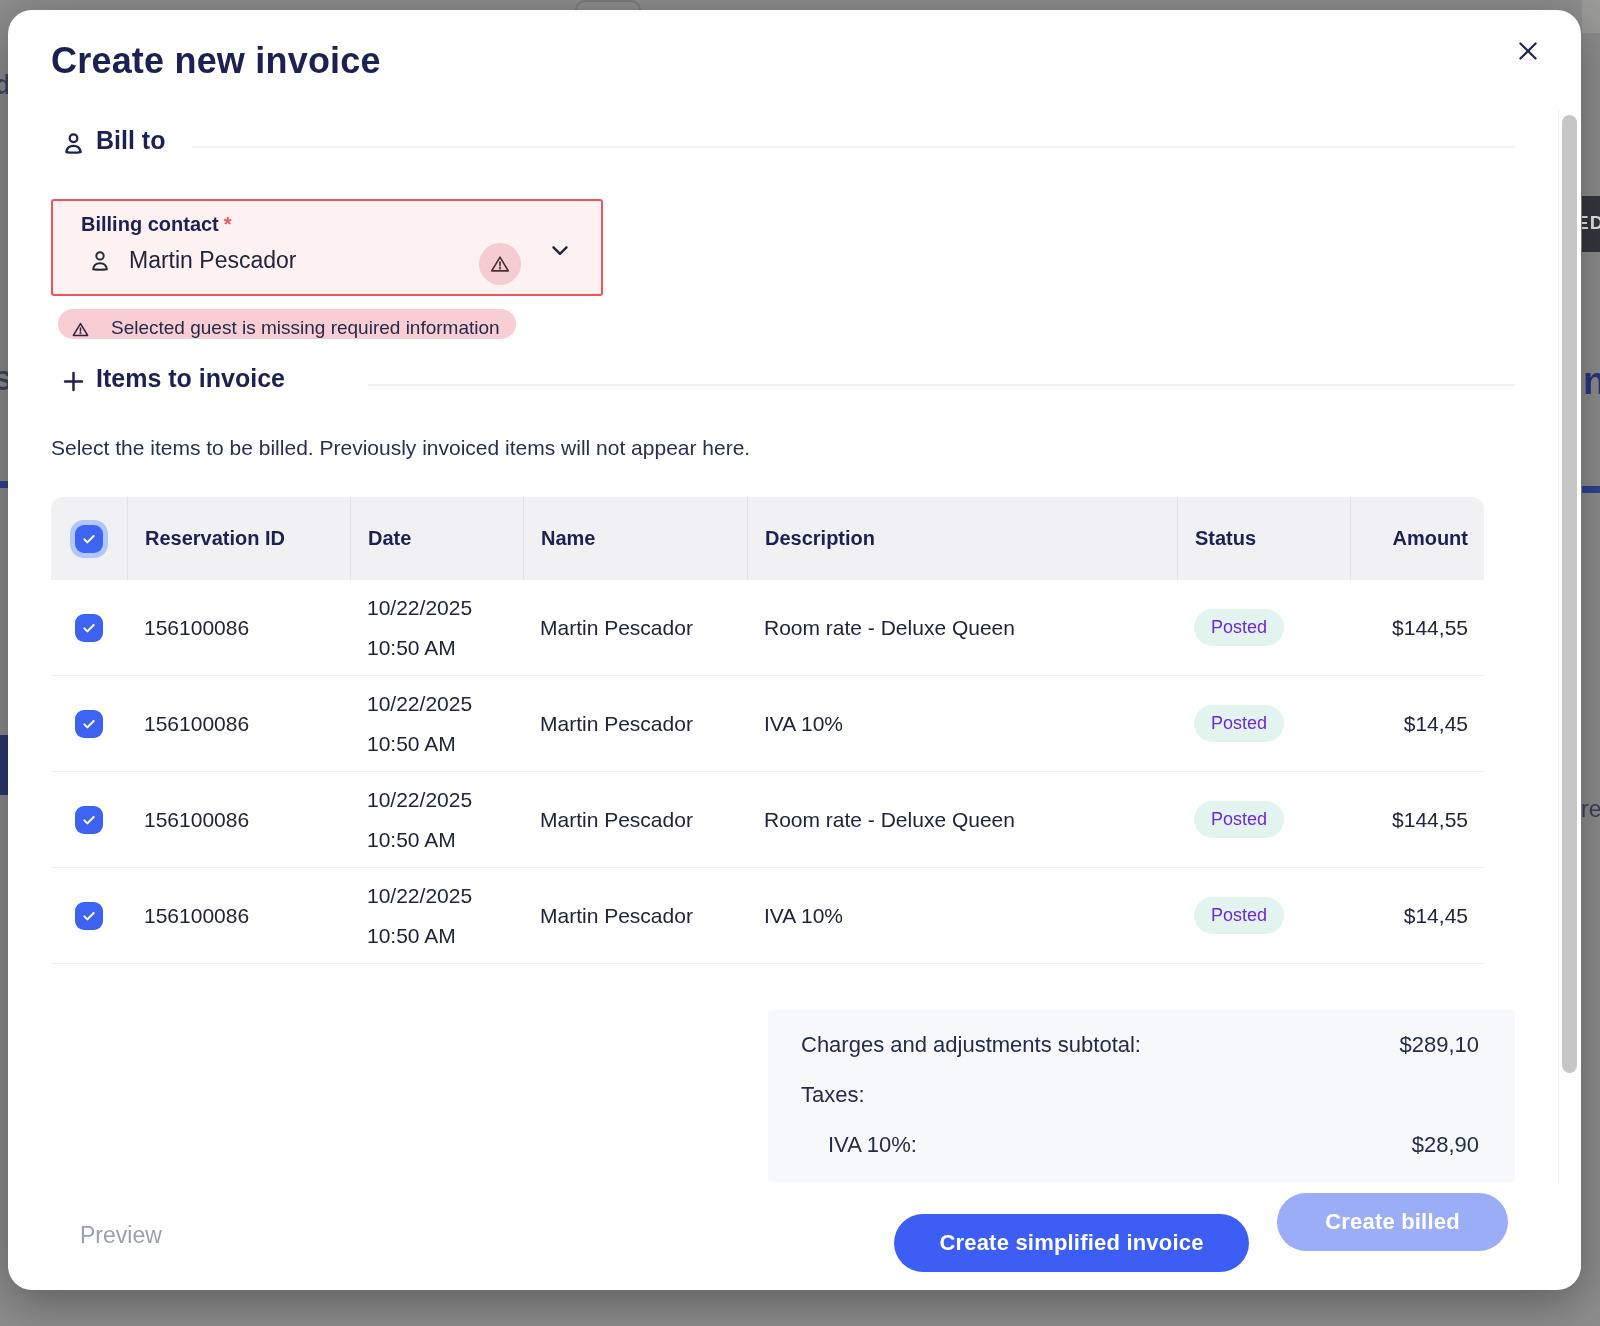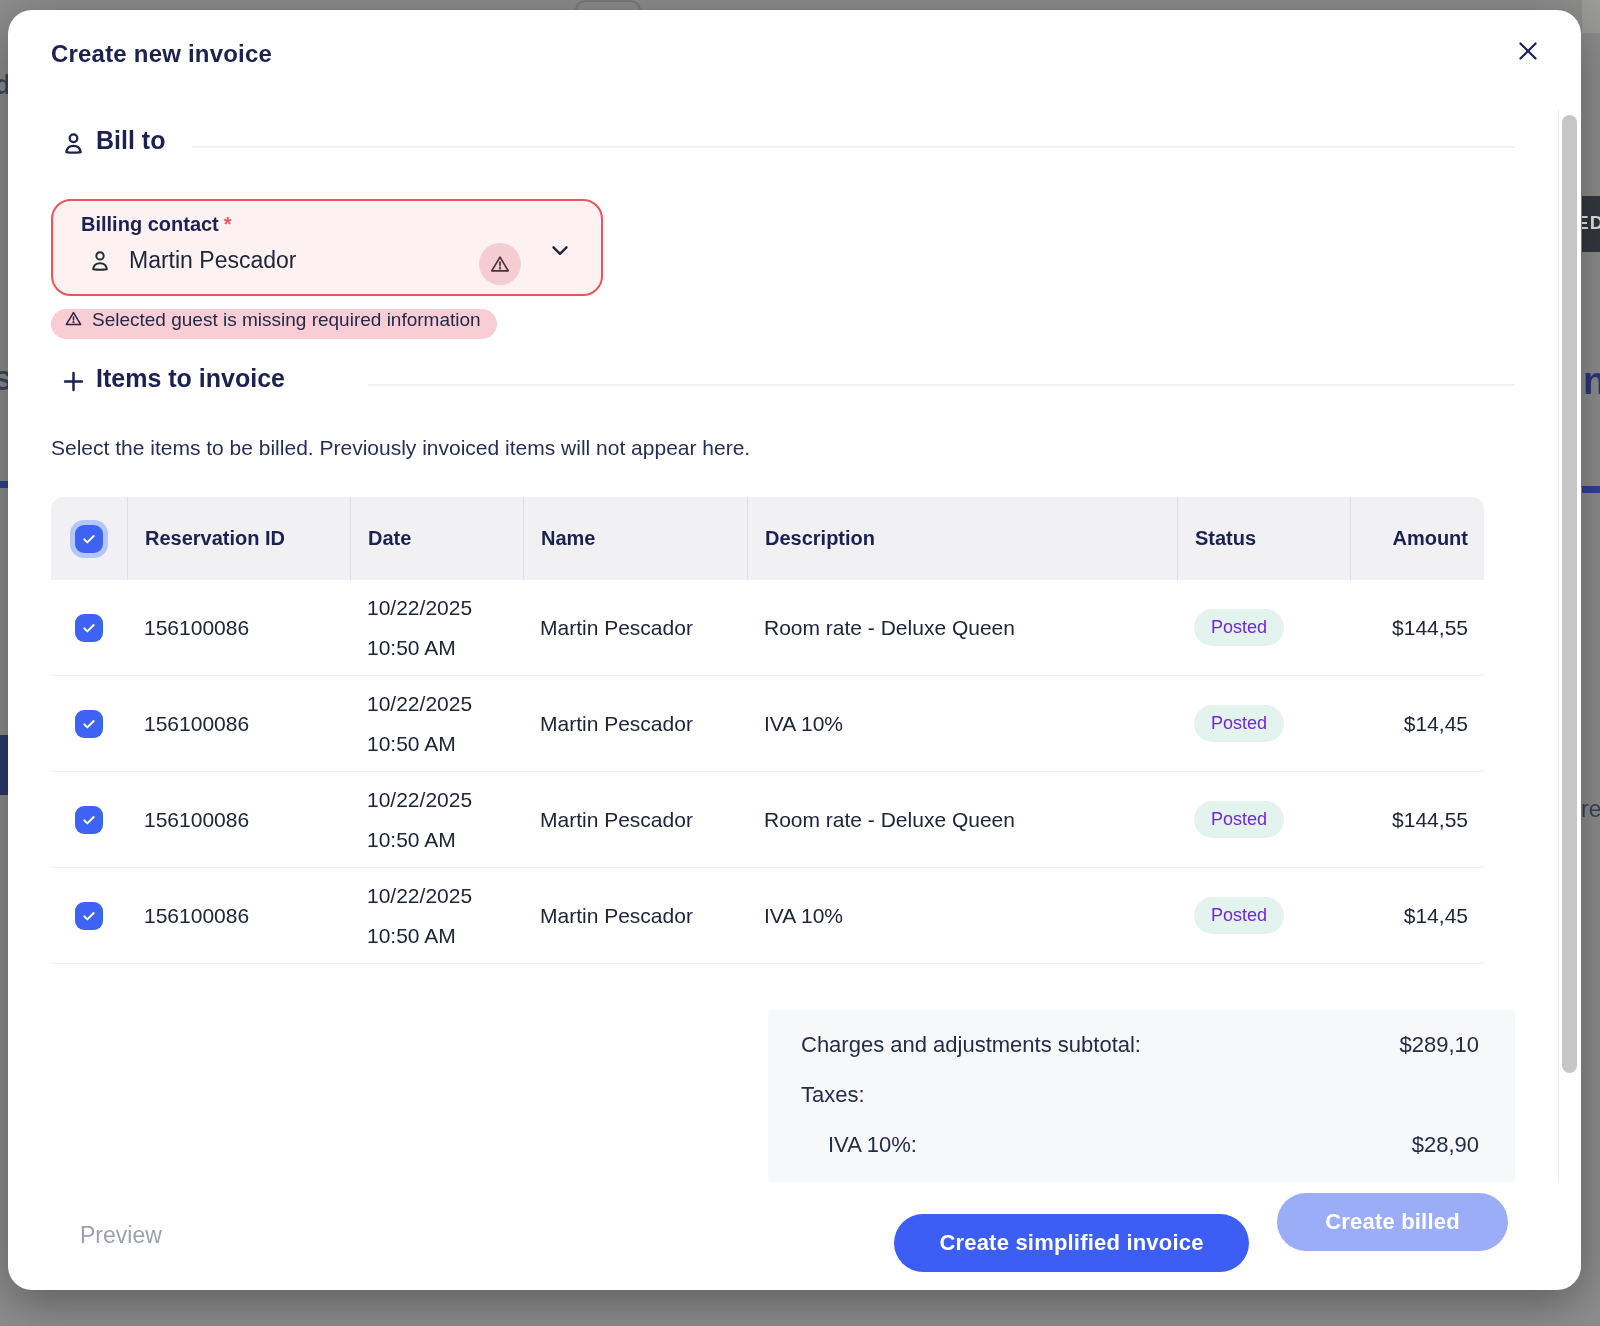--- a/index.html
+++ b/index.html
@@ -24,48 +24,48 @@
   .frag-right-n{left:1583px;top:360px;font-size:38px;font-weight:800;color:#2a3580;}
   .frag-right-blueline{left:1582px;top:486px;width:18px;height:7px;background:#2e4391;}
   .frag-right-re{left:1581px;top:796px;font-size:23px;font-weight:400;color:#3a415c;}
 
   
   .modal{
     position:absolute;left:8px;top:10px;width:1573px;height:1280px;
     background:#fff;border-radius:24px;z-index:2;
     box-shadow:0 12px 48px rgba(0,0,0,.35);
   }
-  .dlg-title{left:43px;top:30px;font-size:24px;font-weight:700;color:var(--navy,#1b2150);letter-spacing:.2px;}
+  .dlg-title{left:43px;top:30px;font-size:36px;font-weight:700;color:var(--navy,#1b2150);letter-spacing:.2px;}
   .close-btn{right:38px;top:26px;width:30px;height:30px;cursor:pointer;display:flex;align-items:center;justify-content:center;}
 
   
   .sec-icon{left:52px;top:120px;width:27px;height:27px;}
   .sec-title-bill{left:88px;top:116px;font-size:25px;font-weight:700;color:var(--navy,#1b2150);}
   .divider1{left:184px;top:136px;width:1323px;height:2px;background:#f1f1f3;}
   .plus-icon{left:52px;top:358px;width:27px;height:27px;}
   .sec-title-items{left:88px;top:354px;font-size:25px;font-weight:700;color:var(--navy,#1b2150);}
   .divider2{left:360px;top:374px;width:1147px;height:2px;background:#f1f1f3;}
 
   
   .bill-field{
-    left:43px;top:189px;width:552px;height:97px;border-radius:20px;
+    left:43px;top:189px;width:552px;height:97px;border-radius:3px;
     background:var(--danger-bg,#fdf1f2);border:2px solid var(--danger,#ef535c);
     box-sizing:border-box;cursor:pointer;
   }
   .bill-label{left:28px;top:12px;font-size:20px;font-weight:700;color:var(--navy,#1b2150);}
   .bill-star{color:var(--danger,#ef535c);margin-left:5px;font-weight:700;}
   .bill-person{left:34px;top:47px;width:26px;height:26px;}
   .bill-value{left:76px;top:46px;font-size:23px;color:#20263a;}
   .bill-warnpill{left:426px;top:42px;width:42px;height:42px;border-radius:21px;background:#f5ccd2;display:flex;align-items:center;justify-content:center;}
   .bill-chevron{left:494px;top:36px;width:26px;height:26px;}
 
   
   .error-pill{
-    left:43px;top:299px;height:30px;border-radius:15px;background:var(--danger-pill-bg,#f8cdd3);
-    display:inline-flex;align-items:flex-start;gap:9px;padding:0 16px 0 13px;
+    left:50px;top:299px;height:30px;border-radius:15px;background:var(--danger-pill-bg,#f8cdd3);
+    display:inline-flex;align-items:flex-end;gap:21px;padding:0 16px 0 13px;
   }
   .error-pill span{font-size:19px;font-weight:500;color:#232a4a;}
 
   .subtitle{left:43px;top:426px;font-size:21px;color:#273052;}
 
   
   .table{left:43px;top:487px;width:1433px;}
   .thead{display:flex;height:83px;background:#f1f1f3;border-radius:12px 12px 0 0;overflow:hidden;}
   .th{display:flex;align-items:center;box-sizing:border-box;padding-left:17px;font-size:20px;font-weight:700;color:var(--navy,#1b2150);border-left:1px solid #dfdfe4;}
   .th.first{border-left:none;justify-content:center;padding-left:0;}

